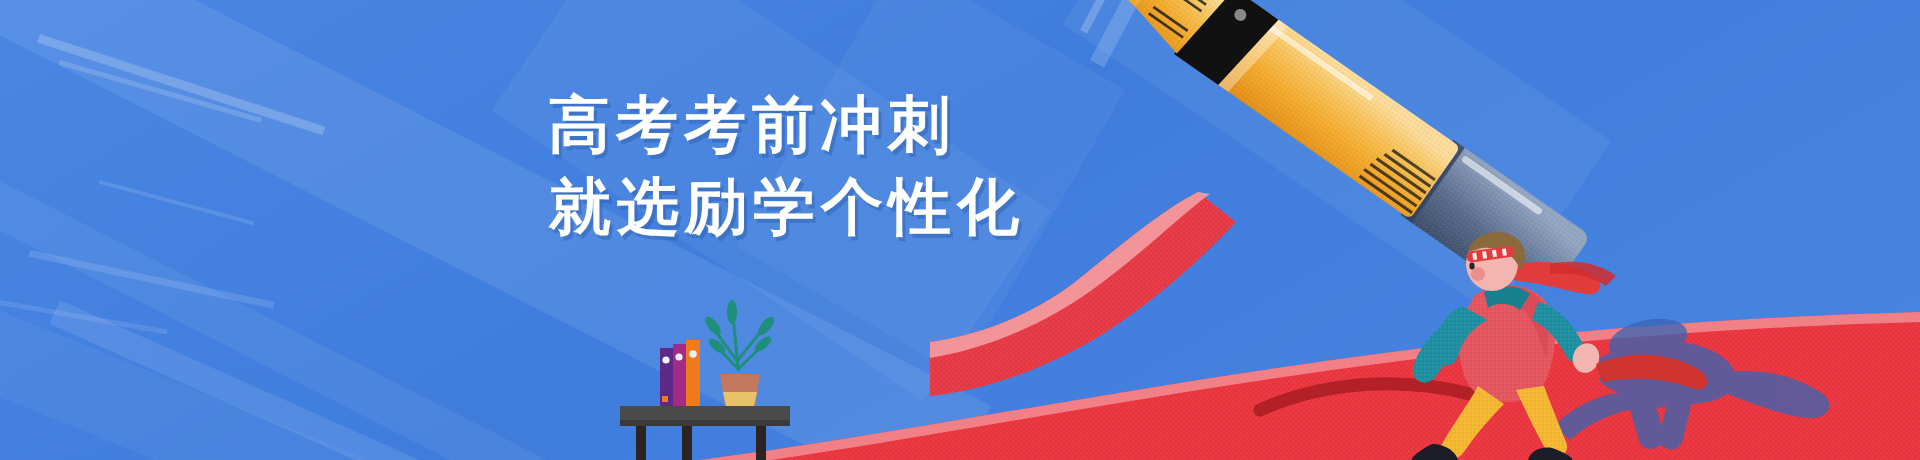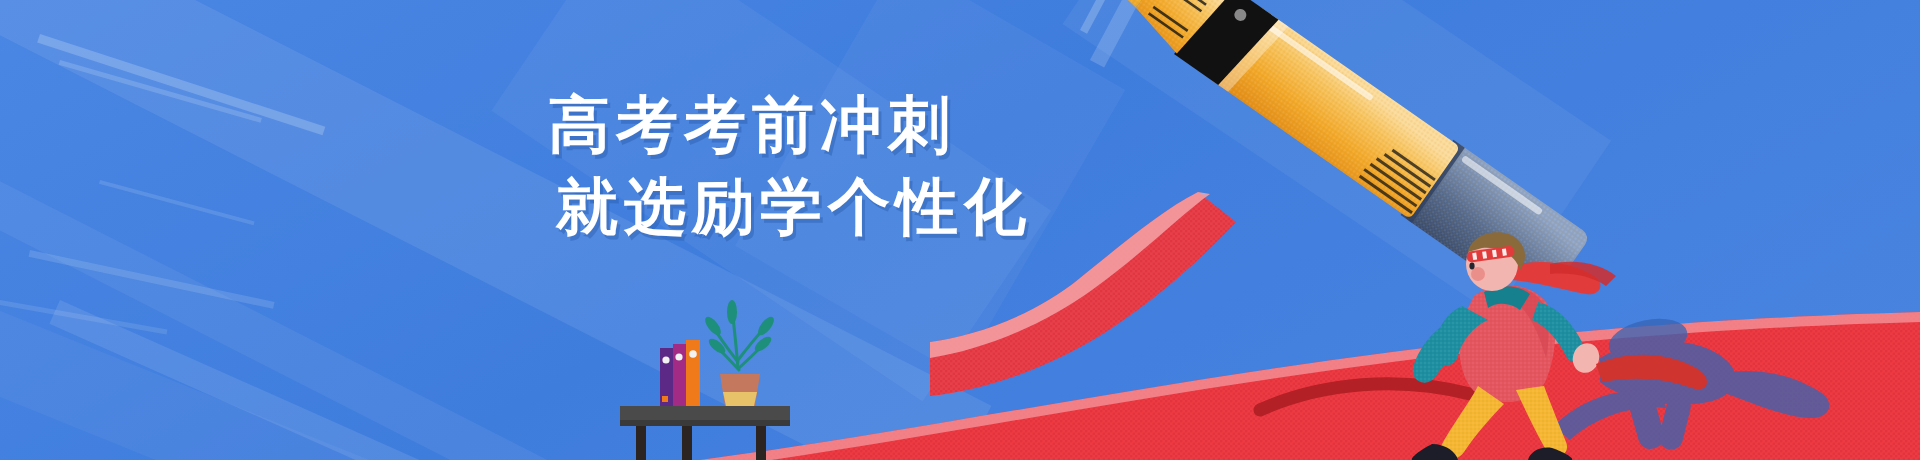--- a/index.html
+++ b/index.html
@@ -61,21 +61,21 @@
   .headline .line{
     display:block;
     color:#ffffff;
     font-weight:bold;
     font-size:62px;
     line-height:82px;
     letter-spacing:6px;
     white-space:nowrap;
     text-shadow:3px 4px 0 rgba(40,90,170,.42);
   }
-  .headline .line2{ margin-left:8px; }
+  .headline .line2{ margin-left:1px; }
 
   
   .pen{
     position:absolute;
     left:1000px;top:-70px;
     width:640px;height:340px;
     z-index:30;
     pointer-events:none;
   }
 

